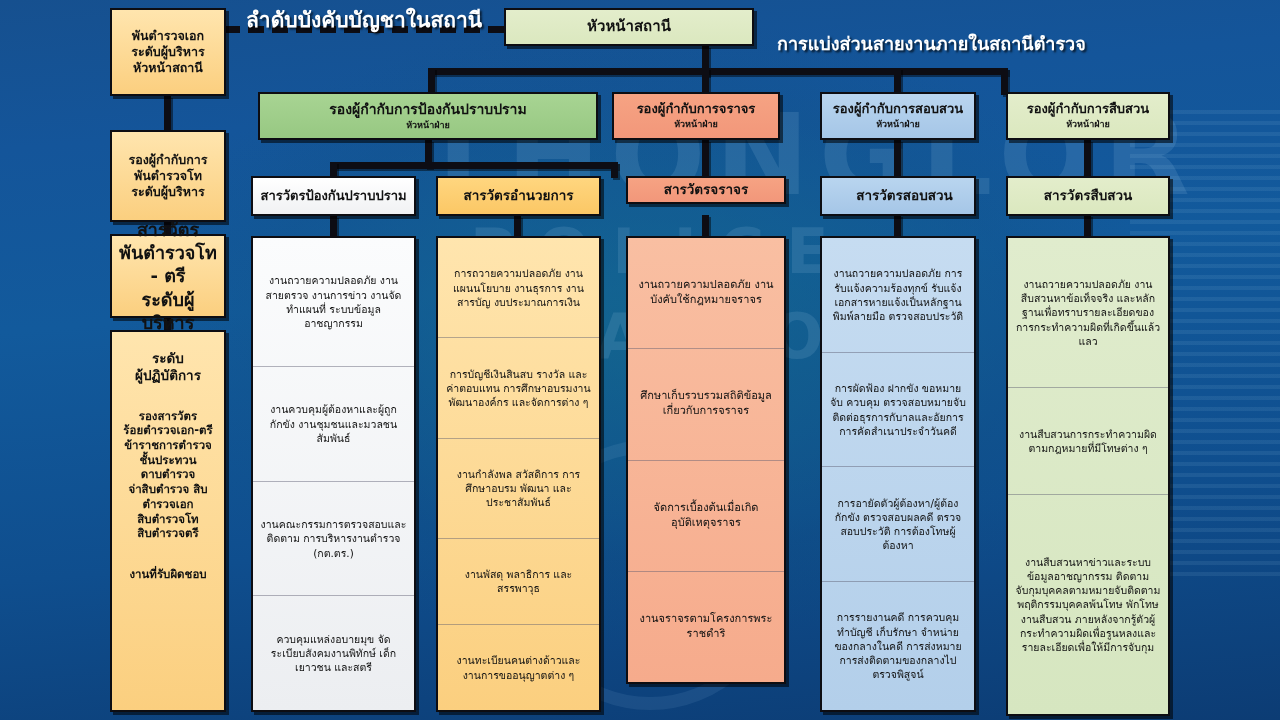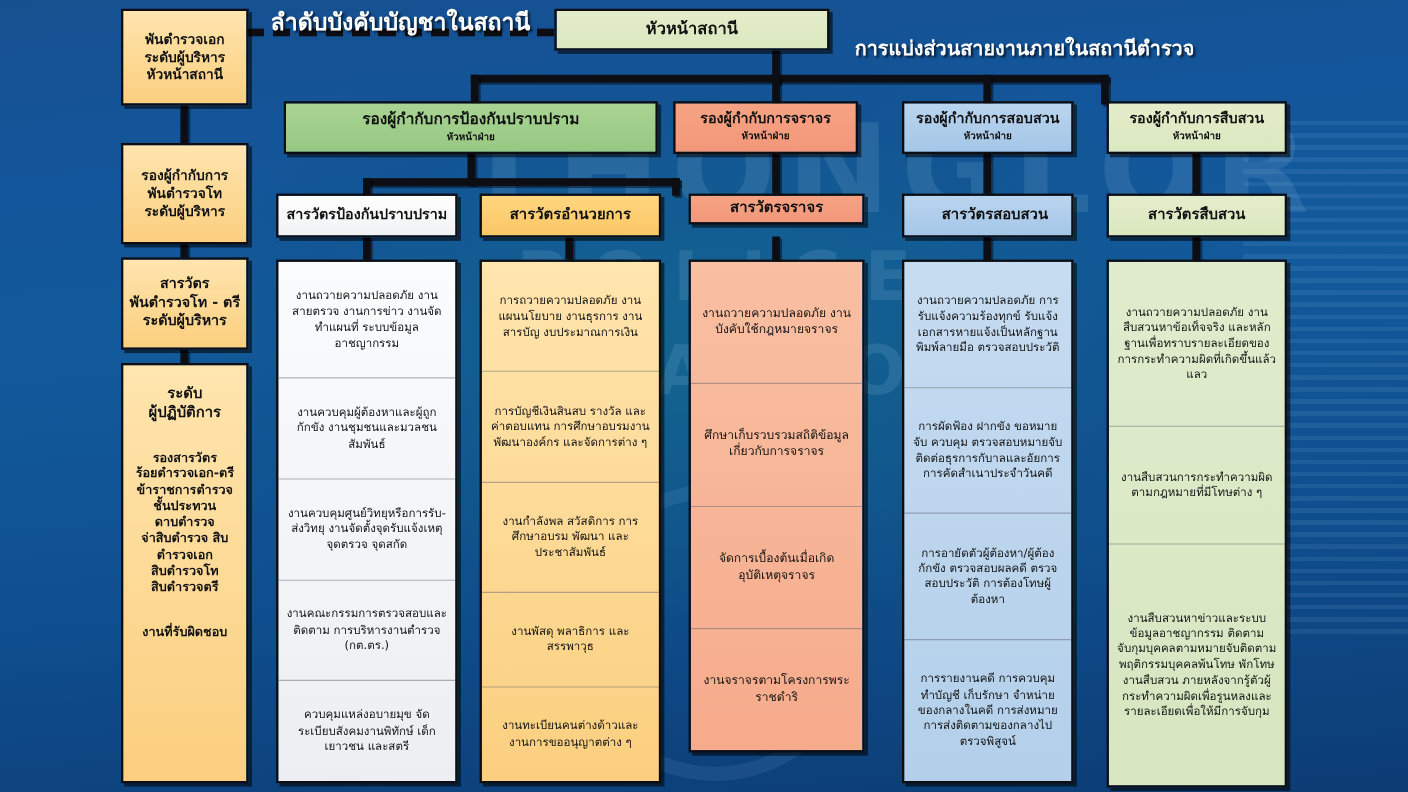--- a/index.html
+++ b/index.html
@@ -144,21 +144,21 @@
     <span>ระดับผู้บริหาร</span>
     <span>หัวหน้าสถานี</span>
   </div>
 
   <div class="node p-orange" style="left:110px; top:130px; width:116px; height:92px; font-size:12.5px; font-weight:600;">
     <span>รองผู้กำกับการ</span>
     <span>พันตำรวจโท</span>
     <span>ระดับผู้บริหาร</span>
   </div>
 
-  <div class="node p-orange" style="left:110px; top:234px; width:116px; height:84px; font-size:13px; font-weight:600;">
+  <div class="node p-orange" style="left:110px; top:234px; width:116px; height:84px; font-size:18px; font-weight:600;">
     <span>สารวัตร</span>
     <span>พันตำรวจโท - ตรี</span>
     <span>ระดับผู้บริหาร</span>
   </div>
 
   <div class="node p-orange" style="left:110px; top:330px; width:116px; height:382px; font-size:11.5px; font-weight:600;
               justify-content:flex-start; padding-top:18px;">
     <span style="font-size:13.5px;">ระดับ</span>
     <span style="font-size:13.5px; margin-bottom:24px;">ผู้ปฏิบัติการ</span>
     <span>รองสารวัตร</span>
@@ -178,21 +178,20 @@
     <span class="sub">หัวหน้าฝ่าย</span>
   </div>
 
   <div class="node p-white" style="left:251px; top:176px; width:165px; height:40px; font-size:13px; font-weight:600;">
     <span>สารวัตรป้องกันปราบปราม</span>
   </div>
 
   <div class="stack p-white2" style="left:251px; top:236px; width:165px; height:476px; font-size:10.5px;">
     <div class="cell">งานถวายความปลอดภัย งานสายตรวจ งานการข่าว งานจัดทำแผนที่ ระบบข้อมูลอาชญากรรม</div>
     <div class="cell">งานควบคุมผู้ต้องหาและผู้ถูกกักขัง งานชุมชนและมวลชนสัมพันธ์</div>
-    <div class="cell">งานควบคุมศูนย์วิทยุหรือการรับ-ส่งวิทยุ งานจัดตั้งจุดรับแจ้งเหตุ จุดตรวจ จุดสกัด</div>
     <div class="cell">งานคณะกรรมการตรวจสอบและติดตาม การบริหารงานตำรวจ (กต.ตร.)</div>
     <div class="cell">ควบคุมแหล่งอบายมุข จัดระเบียบสังคมงานพิทักษ์ เด็ก เยาวชน และสตรี</div>
   </div>
 
   <div class="node p-orange2" style="left:436px; top:176px; width:165px; height:40px; font-size:13.5px; font-weight:700;">
     <span>สารวัตรอำนวยการ</span>
   </div>
 
   <div class="stack p-orange" style="left:436px; top:236px; width:165px; height:476px; font-size:10.5px;">
     <div class="cell">การถวายความปลอดภัย งานแผนนโยบาย งานธุรการ งานสารบัญ งบประมาณการเงิน</div>

